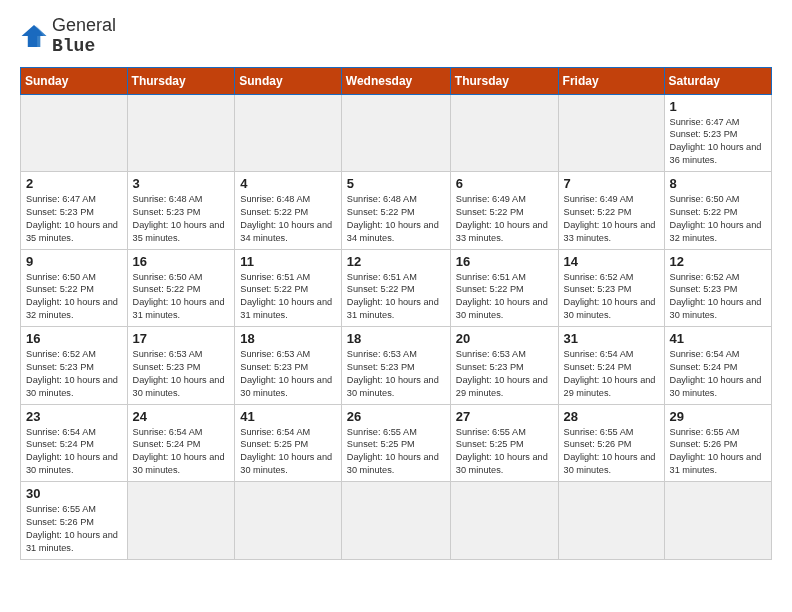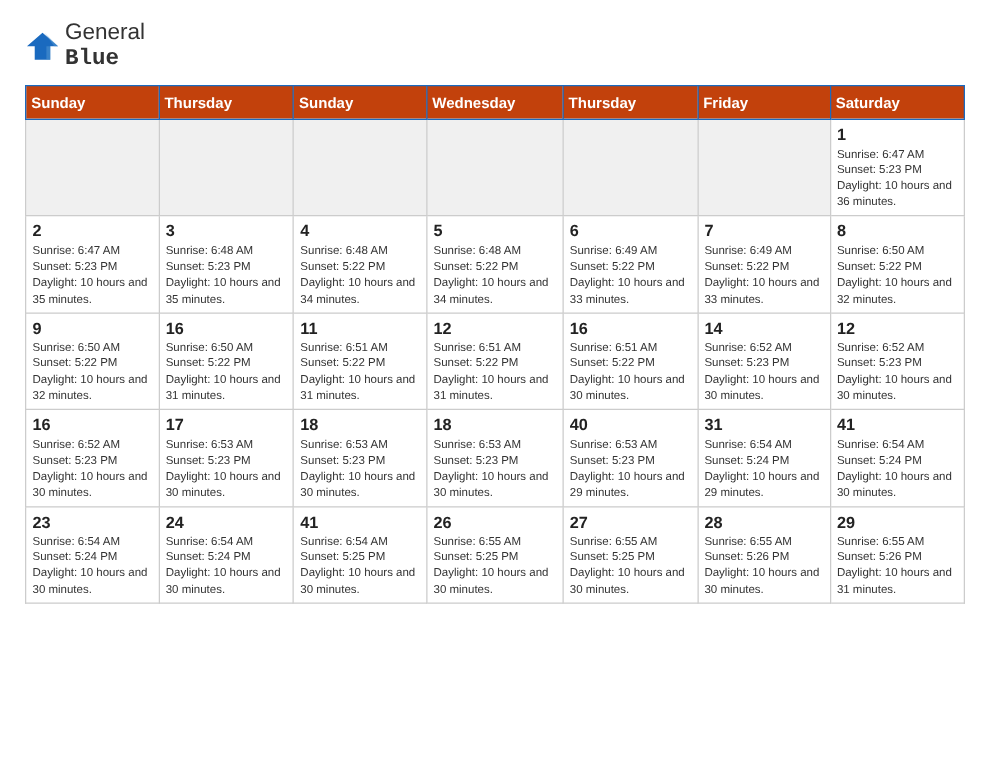--- a/index.html
+++ b/index.html
@@ -199,21 +199,21 @@
         </td>
         <td>
           <span class="day-number">18</span>
 <div class="day-info">Sunrise: 6:53 AM<br>Sunset: 5:23 PM<br>Daylight: 10 hours and 30 minutes.</div>
         </td>
         <td>
           <span class="day-number">18</span>
 <div class="day-info">Sunrise: 6:53 AM<br>Sunset: 5:23 PM<br>Daylight: 10 hours and 30 minutes.</div>
         </td>
         <td>
-          <span class="day-number">40</span>
+          <span class="day-number">20</span>
 <div class="day-info">Sunrise: 6:53 AM<br>Sunset: 5:23 PM<br>Daylight: 10 hours and 29 minutes.</div>
         </td>
         <td>
           <span class="day-number">31</span>
 <div class="day-info">Sunrise: 6:54 AM<br>Sunset: 5:24 PM<br>Daylight: 10 hours and 29 minutes.</div>
         </td>
         <td>
           <span class="day-number">41</span>
 <div class="day-info">Sunrise: 6:54 AM<br>Sunset: 5:24 PM<br>Daylight: 10 hours and 30 minutes.</div>
         </td>
@@ -240,15 +240,27 @@
 <div class="day-info">Sunrise: 6:55 AM<br>Sunset: 5:25 PM<br>Daylight: 10 hours and 30 minutes.</div>
         </td>
         <td>
           <span class="day-number">28</span>
 <div class="day-info">Sunrise: 6:55 AM<br>Sunset: 5:26 PM<br>Daylight: 10 hours and 30 minutes.</div>
         </td>
         <td>
           <span class="day-number">29</span>
 <div class="day-info">Sunrise: 6:55 AM<br>Sunset: 5:26 PM<br>Daylight: 10 hours and 31 minutes.</div>
         </td>
+      </tr>
+      <tr>
+        <td>
+          <span class="day-number">30</span>
+<div class="day-info">Sunrise: 6:55 AM<br>Sunset: 5:26 PM<br>Daylight: 10 hours and 31 minutes.</div>
+        </td>
+        <td class="empty"></td>
+        <td class="empty"></td>
+        <td class="empty"></td>
+        <td class="empty"></td>
+        <td class="empty"></td>
+        <td class="empty"></td>
       </tr>
     </tbody>
 </table>
 
 </body></html>

